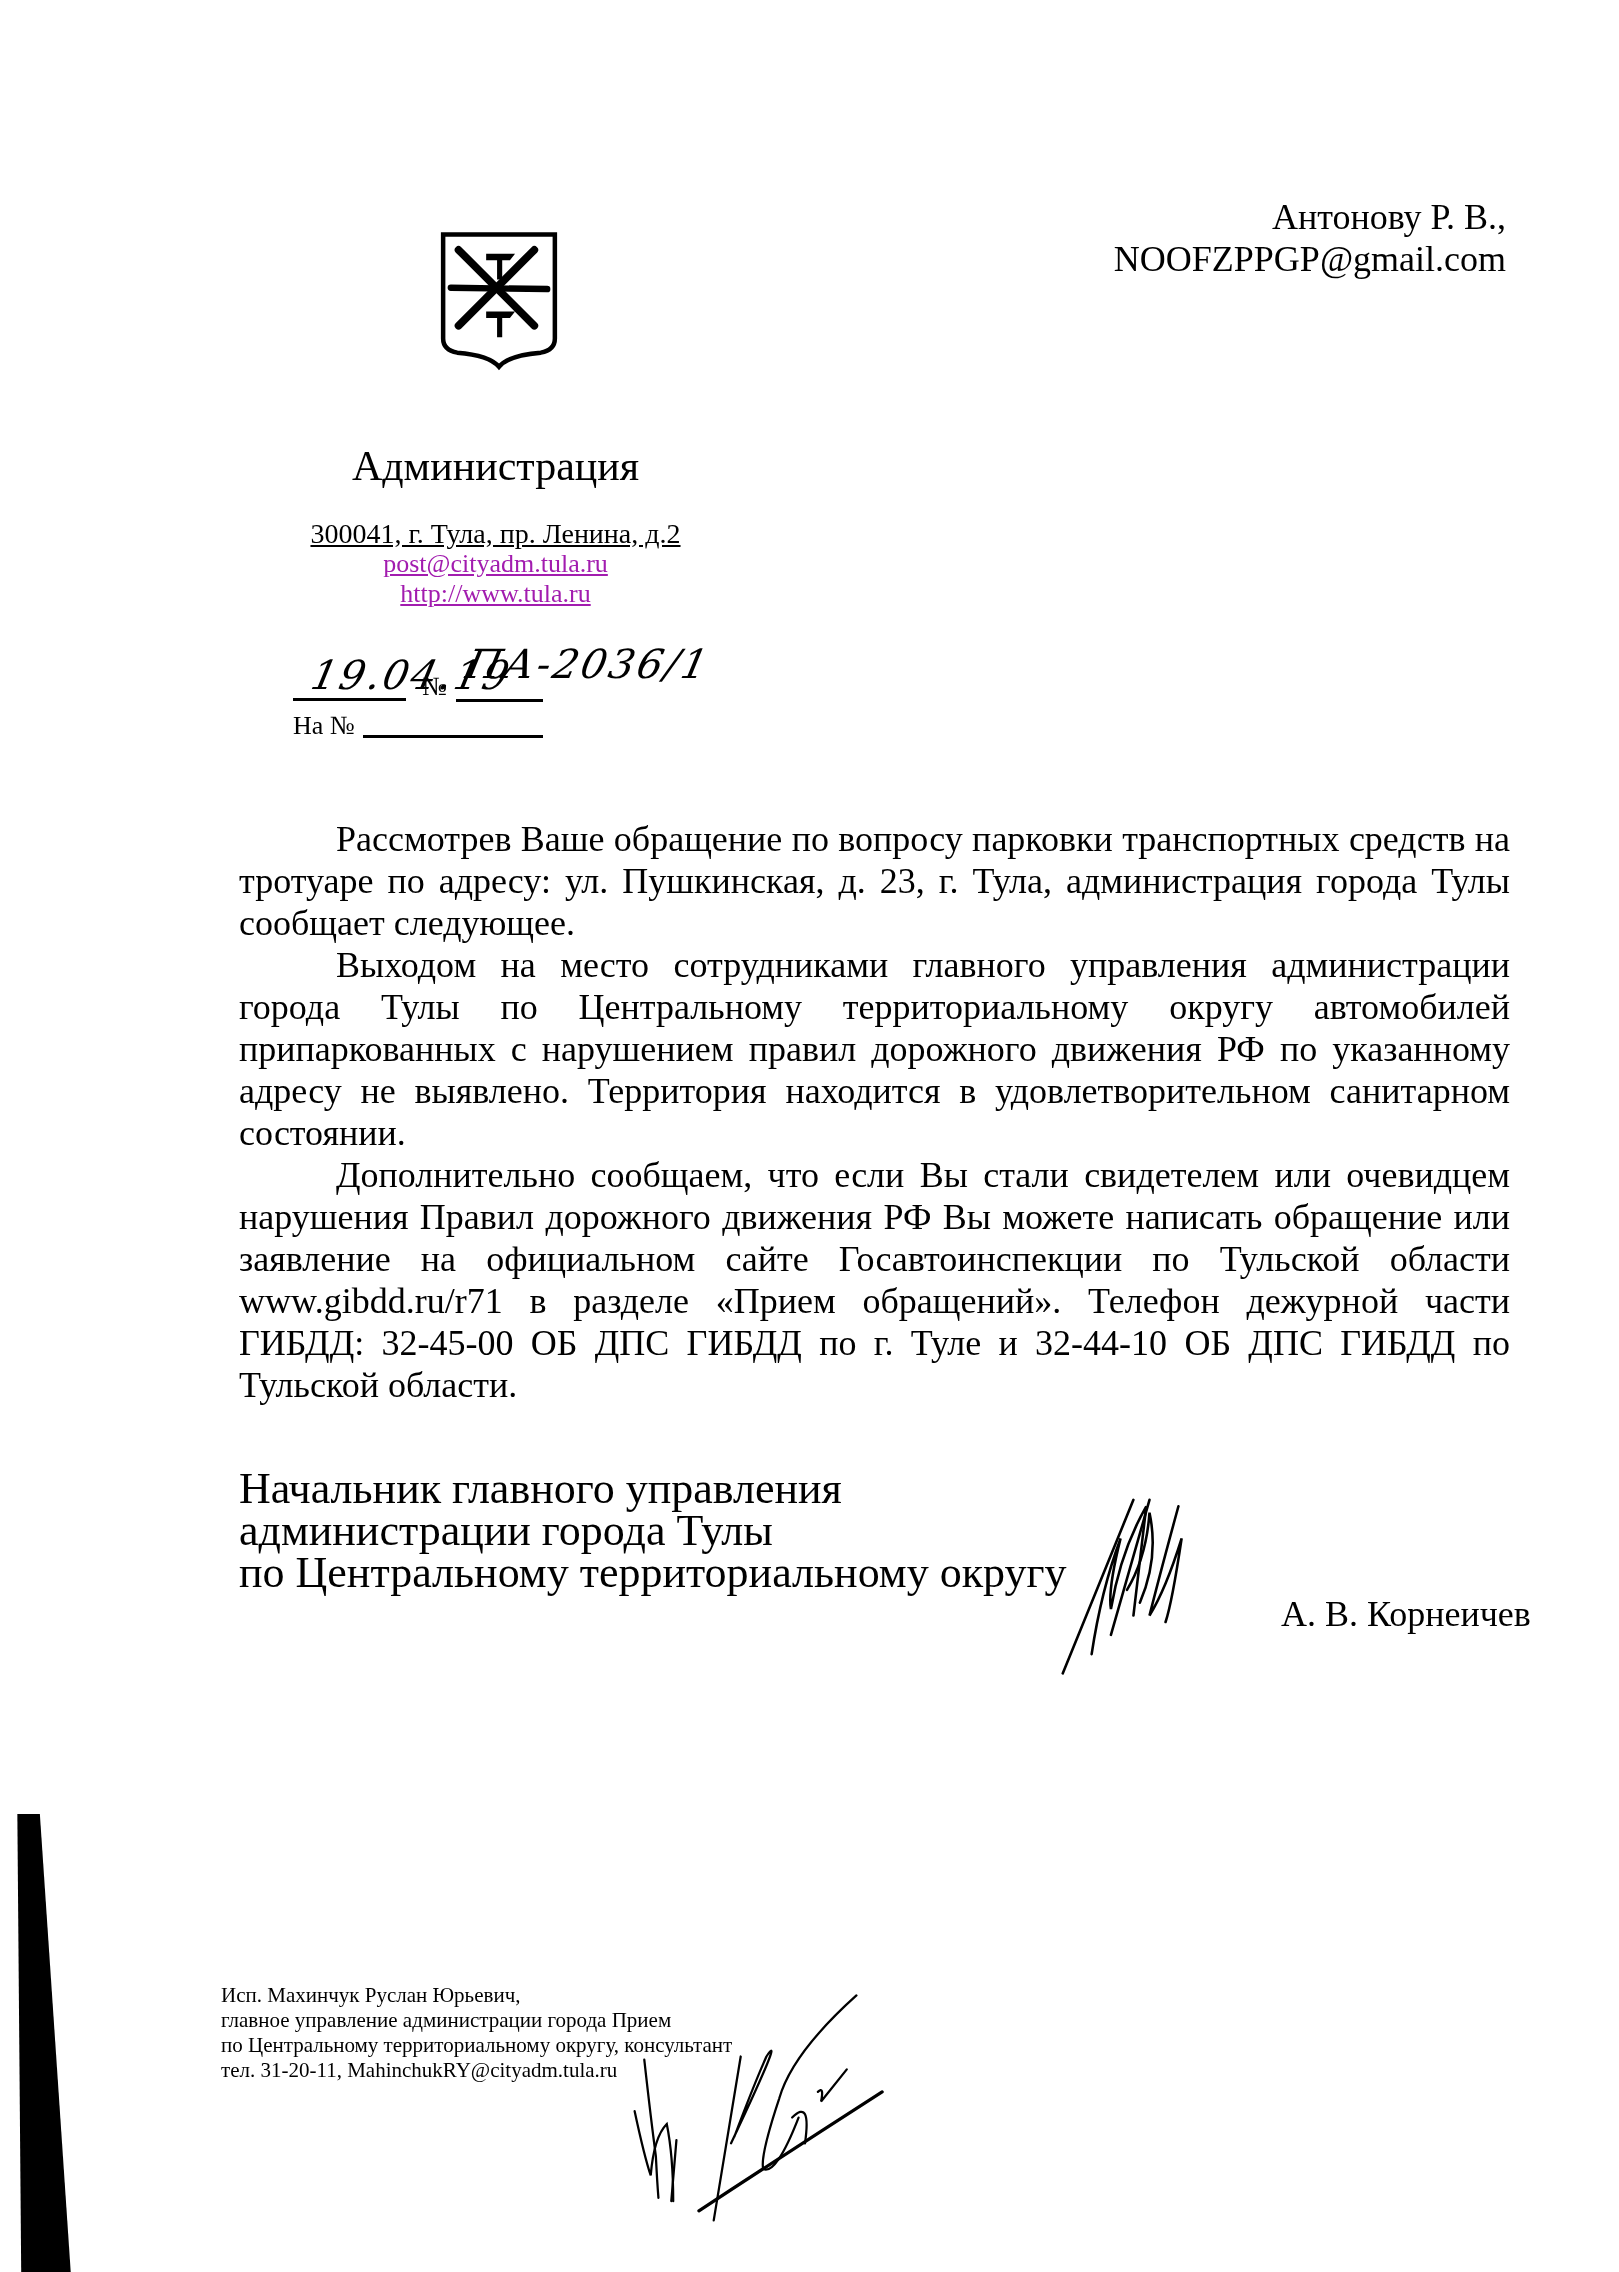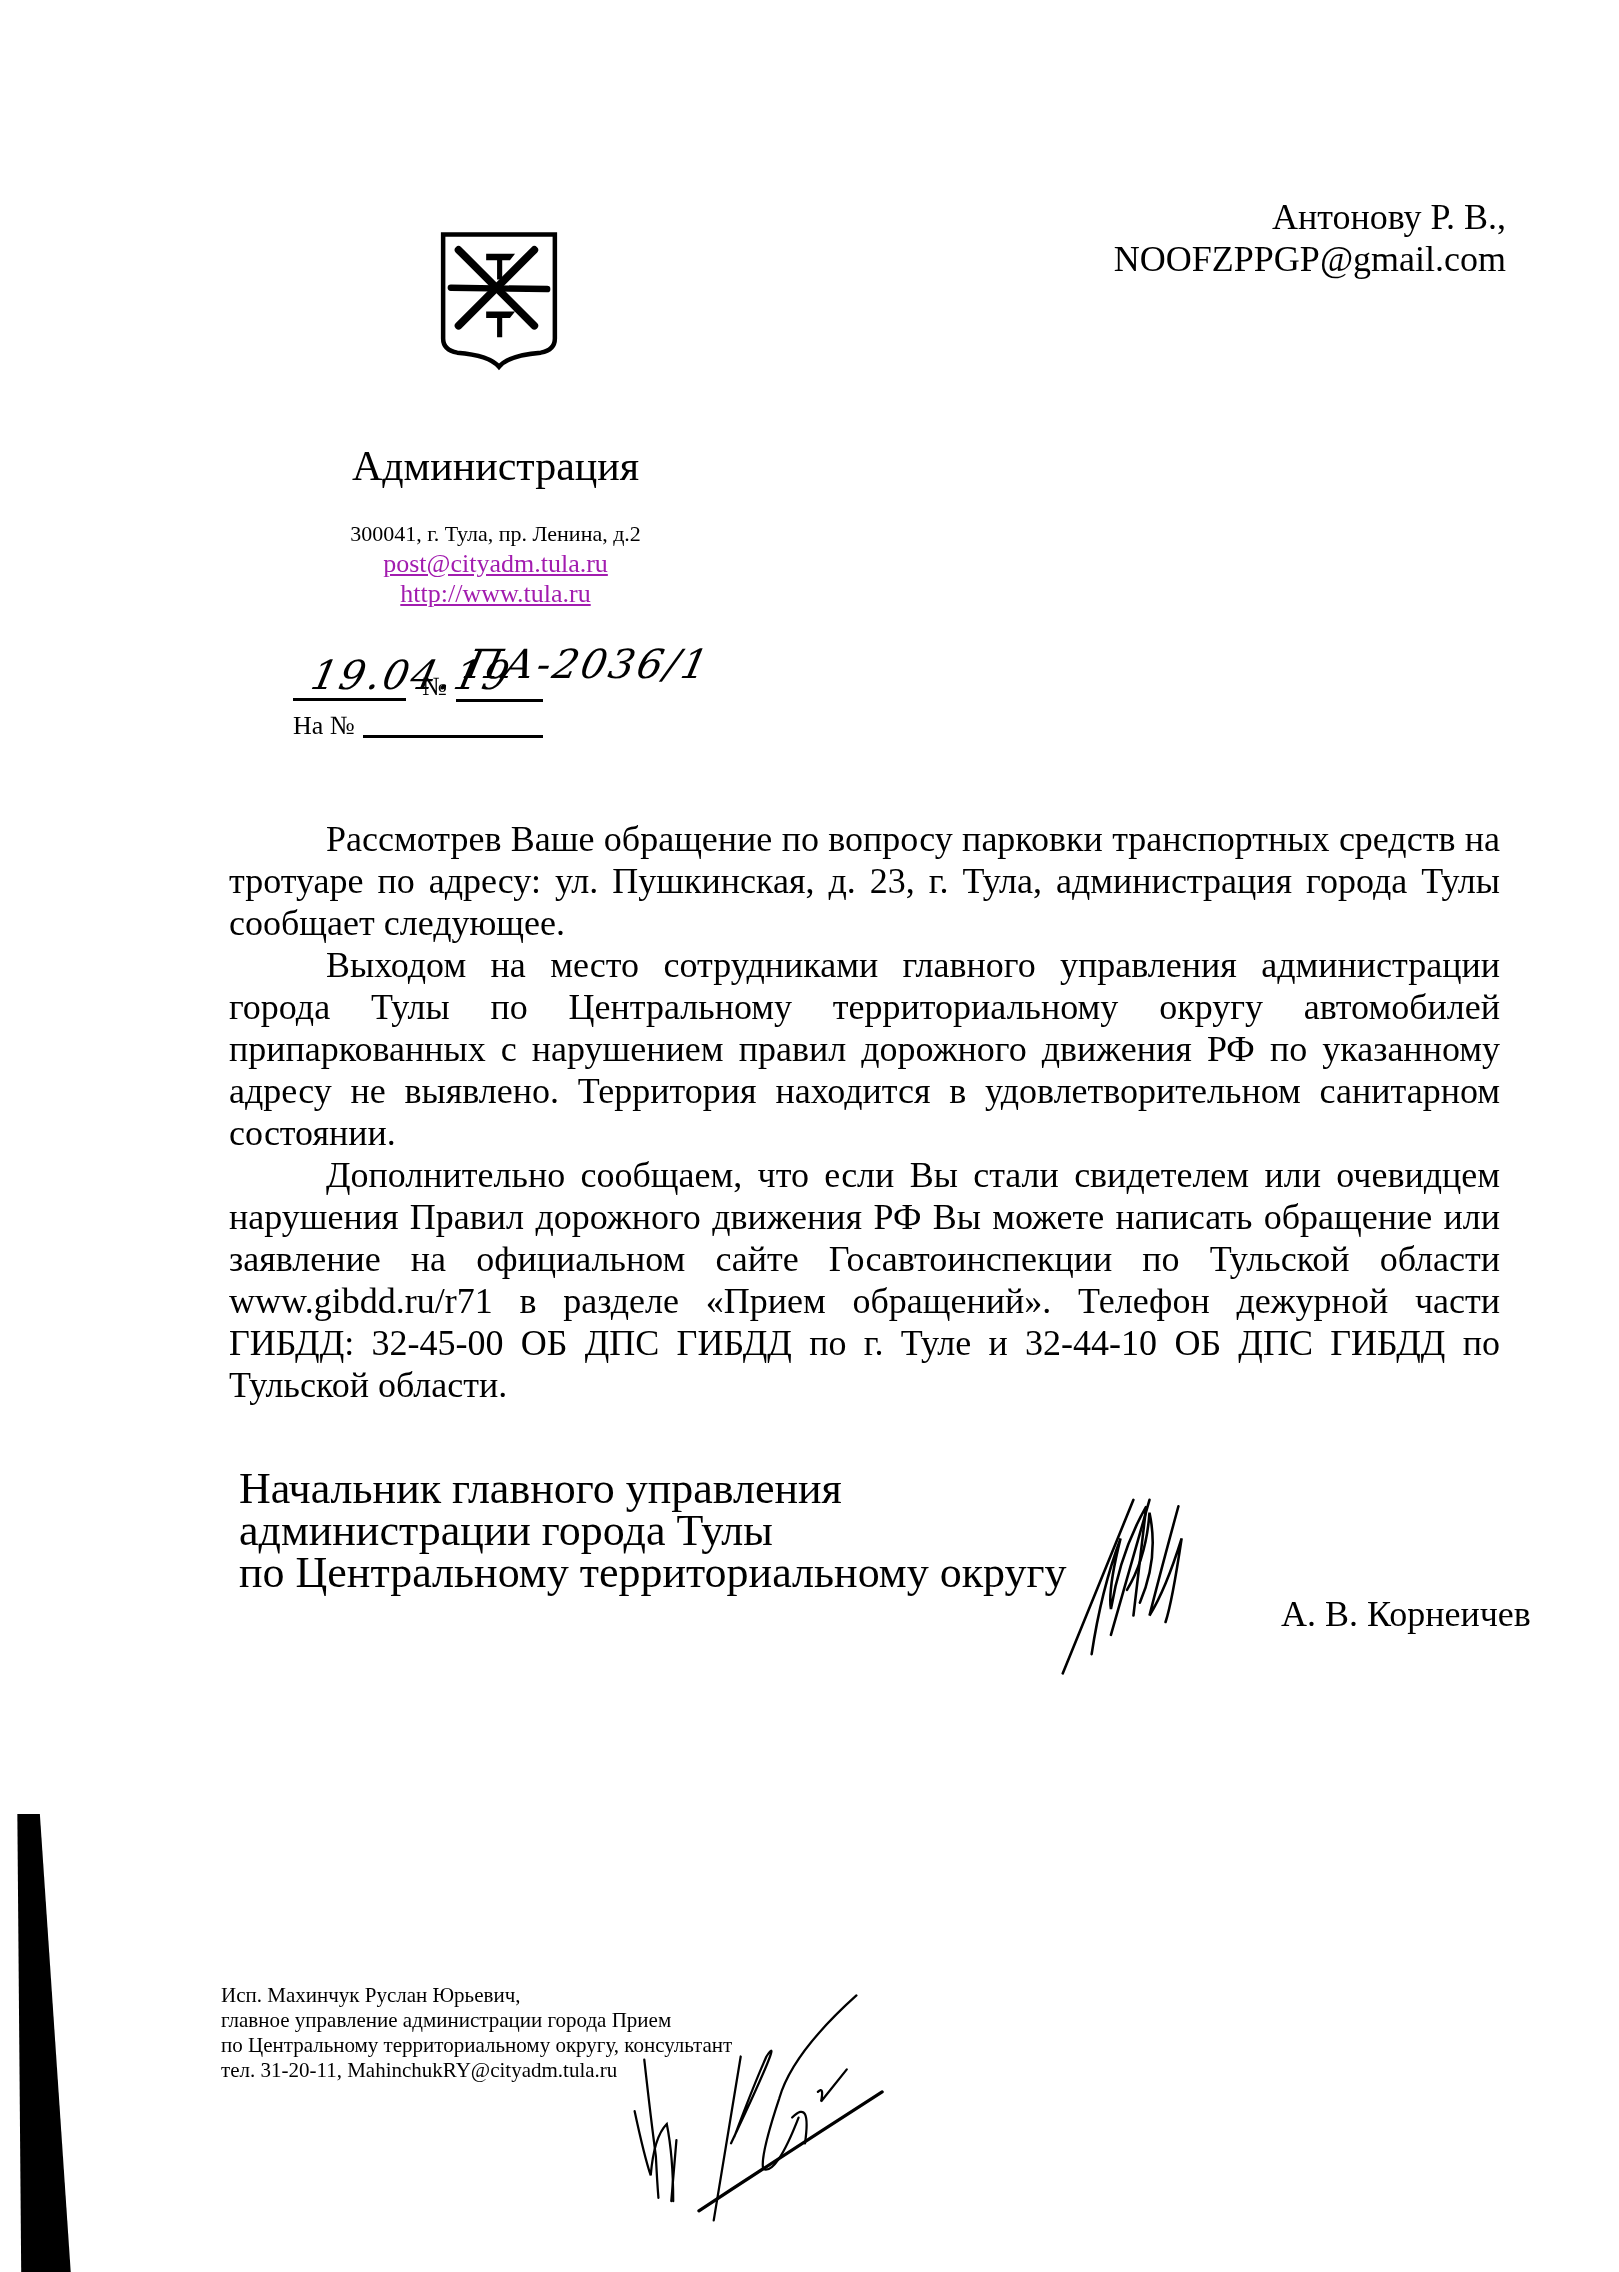--- a/index.html
+++ b/index.html
@@ -9,31 +9,31 @@
 
   
   .addressee { right: 113px; top: 196px; text-align: right; font-size: 36px; line-height: 42px; }
 
   
   .coat { left: 438px; top: 229px; width: 129px; width: 122px; height: 142px; }
 
   
   .org { left: 283px; top: 399px; width: 425px; text-align: center; }
   .org-title { font-size: 42px; font-weight: normal; line-height: 55px; margin-top: 40px; }
-  .org-addr { margin-top: 24.5px; font-size: 22px; line-height: 30px; }
+  .org-addr { margin-top: 24.5px; font-size: 28px; line-height: 30px; text-decoration: underline; }
   .org-link { font-size: 26px; line-height: 30px; font-weight: normal; text-decoration: underline; display: block; color: #a21caf; }
 
   
   .reg { left: 293px; top: 653px; width: 579px; height: 97px; }
   .hand { font-family: "DejaVu Serif", serif; font-style: italic; font-size: 40px; position: absolute; transform: skewX(-12deg); letter-spacing: 2.6px; }
   .line { position: absolute; height: 2.6px; background: #000; }
   .label-no { position: absolute; font-size: 26px; }
 
   
-  .body { left: 229px; top: 818px; width: 1271px; font-size: 36px; line-height: 42px; text-align: justify; }
+  .body { left: 239px; top: 818px; width: 1271px; font-size: 36px; line-height: 42px; text-align: justify; }
   .body p { margin: 0; text-indent: 97px; }
 
   
   .sign { left: 239px; top: 1468px; font-size: 44px; line-height: 42px; }
   .signer { left: 1281px; top: 1593px; font-size: 36px; }
   .sig1 { left: 1037px; top: 1461px; width: 270px; height: 232px; }
 
   
   .exec { left: 221px; top: 1983px; font-size: 21px; line-height: 25px; }
   .sig2 { left: 599px; top: 1989px; width: 322px; height: 270px; }

